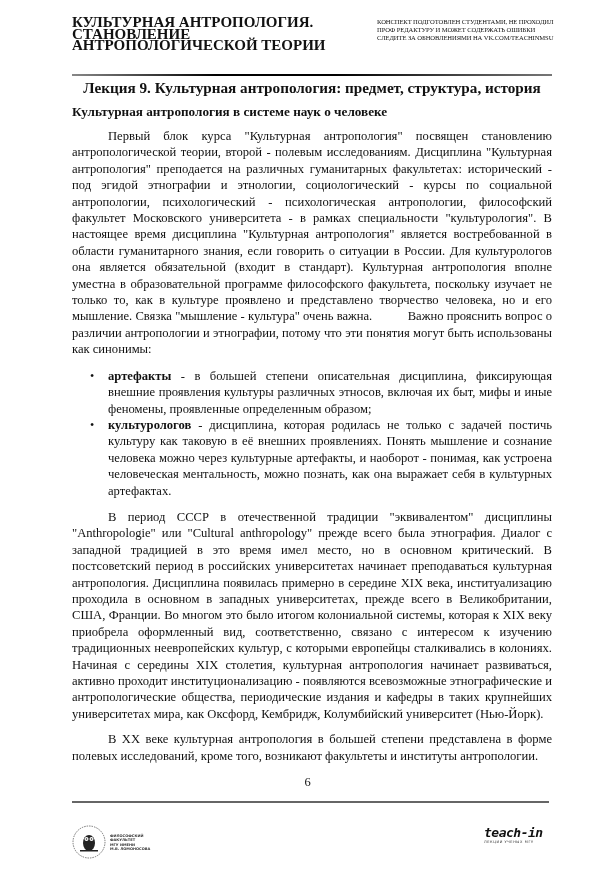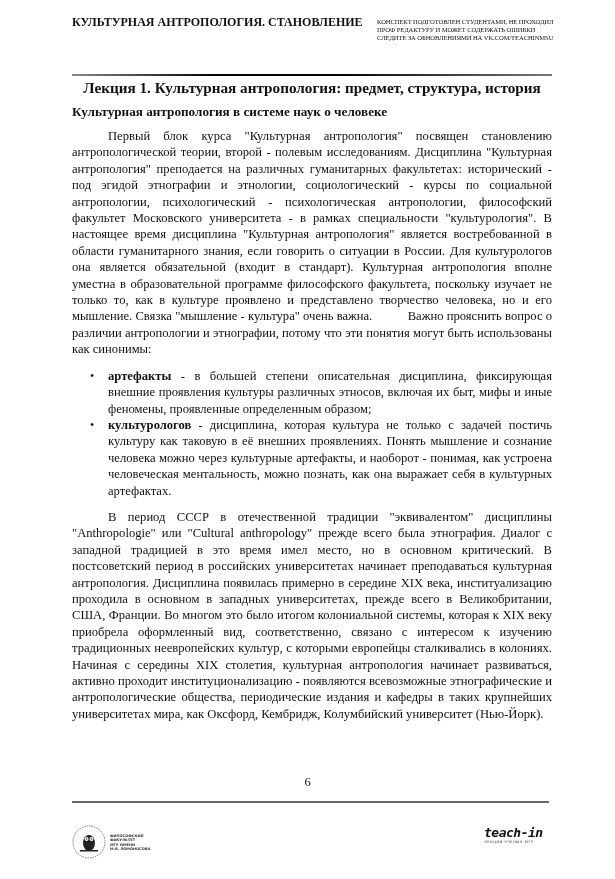--- a/index.html
+++ b/index.html
@@ -1,18 +1,18 @@
 <!DOCTYPE html>
 <html><head>
 <meta charset="utf-8">
 <style>
   html, body { margin:0; padding:0; background:#ffffff; }
   body { width:615px; height:879px; position:relative; overflow:hidden;
          font-family:"Liberation Serif","DejaVu Serif",serif; color:#111; }
-  .hdr-left { position:absolute; left:72px; top:17px; width:300px; font-size:12px; line-height:11.5px; }
+  .hdr-left { position:absolute; left:72px; top:17px; width:300px; font-size:15px; line-height:11.5px; }
   .hdr-left .t { font-weight:bold; }
   .hdr-right { position:absolute; left:377px; top:18px; width:200px; font-size:6.6px; line-height:8px; letter-spacing:-0.1px; }
   .rule-top { position:absolute; left:72px; top:74px; width:480px; height:2px;
               background:linear-gradient(to right,#888 0%,#000 30%,#000 55%,#777 100%); }
   .rule-bot { position:absolute; left:72px; top:801px; width:477px; height:1.5px; background:#666; }
   h1 { position:absolute; left:72px; top:79px; width:480px; margin:0; text-align:center;
        font-size:15.2px; font-weight:bold; line-height:18px; }
   h2 { position:absolute; left:72px; top:104px; margin:0; font-size:13.2px; font-weight:bold; line-height:16px; }
   .body { position:absolute; left:72px; top:128px; width:480px; font-size:12.6px; line-height:16.4px; }
   .body p { margin:0; text-align:justify; text-indent:36px; }
@@ -26,45 +26,47 @@
   .teach { font-family:"DejaVu Sans Mono",monospace; font-style:italic; font-weight:bold; font-size:13px;
            color:#111; letter-spacing:-0.5px; line-height:14px; }
   .teach-sub { font-size:3.5px; letter-spacing:0.6px; color:#333; font-family:"DejaVu Sans",sans-serif; }
 </style>
 </head>
 <body>
 
 <div>
   <div class="hdr-left">
     <div class="t">КУЛЬТУРНАЯ АНТРОПОЛОГИЯ. СТАНОВЛЕНИЕ</div>
+    <div class="t">АНТРОПОЛОГИЧЕСКОЙ ТЕОРИИ</div>
   </div>
   <div class="hdr-right">
     <div>КОНСПЕКТ ПОДГОТОВЛЕН СТУДЕНТАМИ, НЕ ПРОХОДИЛ</div>
     <div>ПРОФ РЕДАКТУРУ И МОЖЕТ СОДЕРЖАТЬ ОШИБКИ</div>
     <div>СЛЕДИТЕ ЗА ОБНОВЛЕНИЯМИ НА VK.COM/TEACHINMSU</div>
   </div>
 </div>
 
 <div class="rule-top"></div>
 
-<h1>Лекция 1. Культурная антропология: предмет, структура, история</h1>
+<h1>Лекция 9. Культурная антропология: предмет, структура, история</h1>
 <h2>Культурная антропология в системе наук о человеке</h2>
 
 <div class="body">
   <p>Первый блок курса "Культурная антропология" посвящен становлению антропологической теории, второй - полевым исследованиям. Дисциплина "Культурная антропология" преподается на различных гуманитарных факультетах: исторический - под эгидой этнографии и этнологии, социологический - курсы по социальной антропологии, психологический - психологическая антропологии, философский факультет Московского университета - в рамках специальности "культурология". В настоящее время дисциплина "Культурная антропология" является востребованной в области гуманитарного знания, если говорить о ситуации в России. Для культурологов она является обязательной (входит в стандарт). Культурная антропология вполне уместна в образовательной программе философского факультета, поскольку изучает не только то, как в культуре проявлено и представлено творчество человека, но и его мышление. Связка "мышление - культура" очень важна.&nbsp;&nbsp;&nbsp;&nbsp;&nbsp;&nbsp;&nbsp;&nbsp;&nbsp;&nbsp; Важно прояснить вопрос о различии антропологии и этнографии, потому что эти понятия могут быть использованы как синонимы:</p>
   <ul>
     <li>
       <span class="bullet">•</span><b>артефакты</b><span> - в большей степени описательная дисциплина, фиксирующая внешние проявления культуры различных этносов, включая их быт, мифы и иные феномены, проявленные определенным образом;</span>
     </li>
     <li>
-      <span class="bullet">•</span><b>культурологов</b><span> - дисциплина, которая культура не только с задачей постичь культуру как таковую в её внешних проявлениях. Понять мышление и сознание человека можно через культурные артефакты, и наоборот - понимая, как устроена человеческая ментальность, можно познать, как она выражает себя в культурных артефактах.</span>
+      <span class="bullet">•</span><b>культурологов</b><span> - дисциплина, которая родилась не только с задачей постичь культуру как таковую в её внешних проявлениях. Понять мышление и сознание человека можно через культурные артефакты, и наоборот - понимая, как устроена человеческая ментальность, можно познать, как она выражает себя в культурных артефактах.</span>
     </li>
   </ul>
   <p>В период СССР в отечественной традиции "эквивалентом" дисциплины "Anthropologie" или "Cultural anthropology" прежде всего была этнография. Диалог с западной традицией в это время имел место, но в основном критический. В постсоветский период в российских университетах начинает преподаваться культурная антропология. Дисциплина появилась примерно в середине XIX века, институализацию проходила в основном в западных университетах, прежде всего в Великобритании, США, Франции. Во многом это было итогом колониальной системы, которая к XIX веку приобрела оформленный вид, соответственно, связано с интересом к изучению традиционных неевропейских культур, с которыми европейцы сталкивались в колониях. Начиная с середины XIX столетия, культурная антропология начинает развиваться, активно проходит институционализацию - появляются всевозможные этнографические и антропологические общества, периодические издания и кафедры в таких крупнейших университетах мира, как Оксфорд, Кембридж, Колумбийский университет (Нью-Йорк).</p>
   <div class="gap"></div>
+  <p>В XX веке культурная антропология в большей степени представлена в форме полевых исследований, кроме того, возникают факультеты и институты антропологии.</p>
 </div>
 
 <div class="pagenum">6</div>
 
 <div class="rule-bot"></div>
 
 <div class="logo-left">
   <svg width="90" height="40" viewBox="0 0 90 40">
     <circle cx="19" cy="20" r="16" fill="none" stroke="#555" stroke-width="0.8" stroke-dasharray="1.5 1"></circle>
     <ellipse cx="19" cy="21" rx="6" ry="8" fill="#222"></ellipse>

